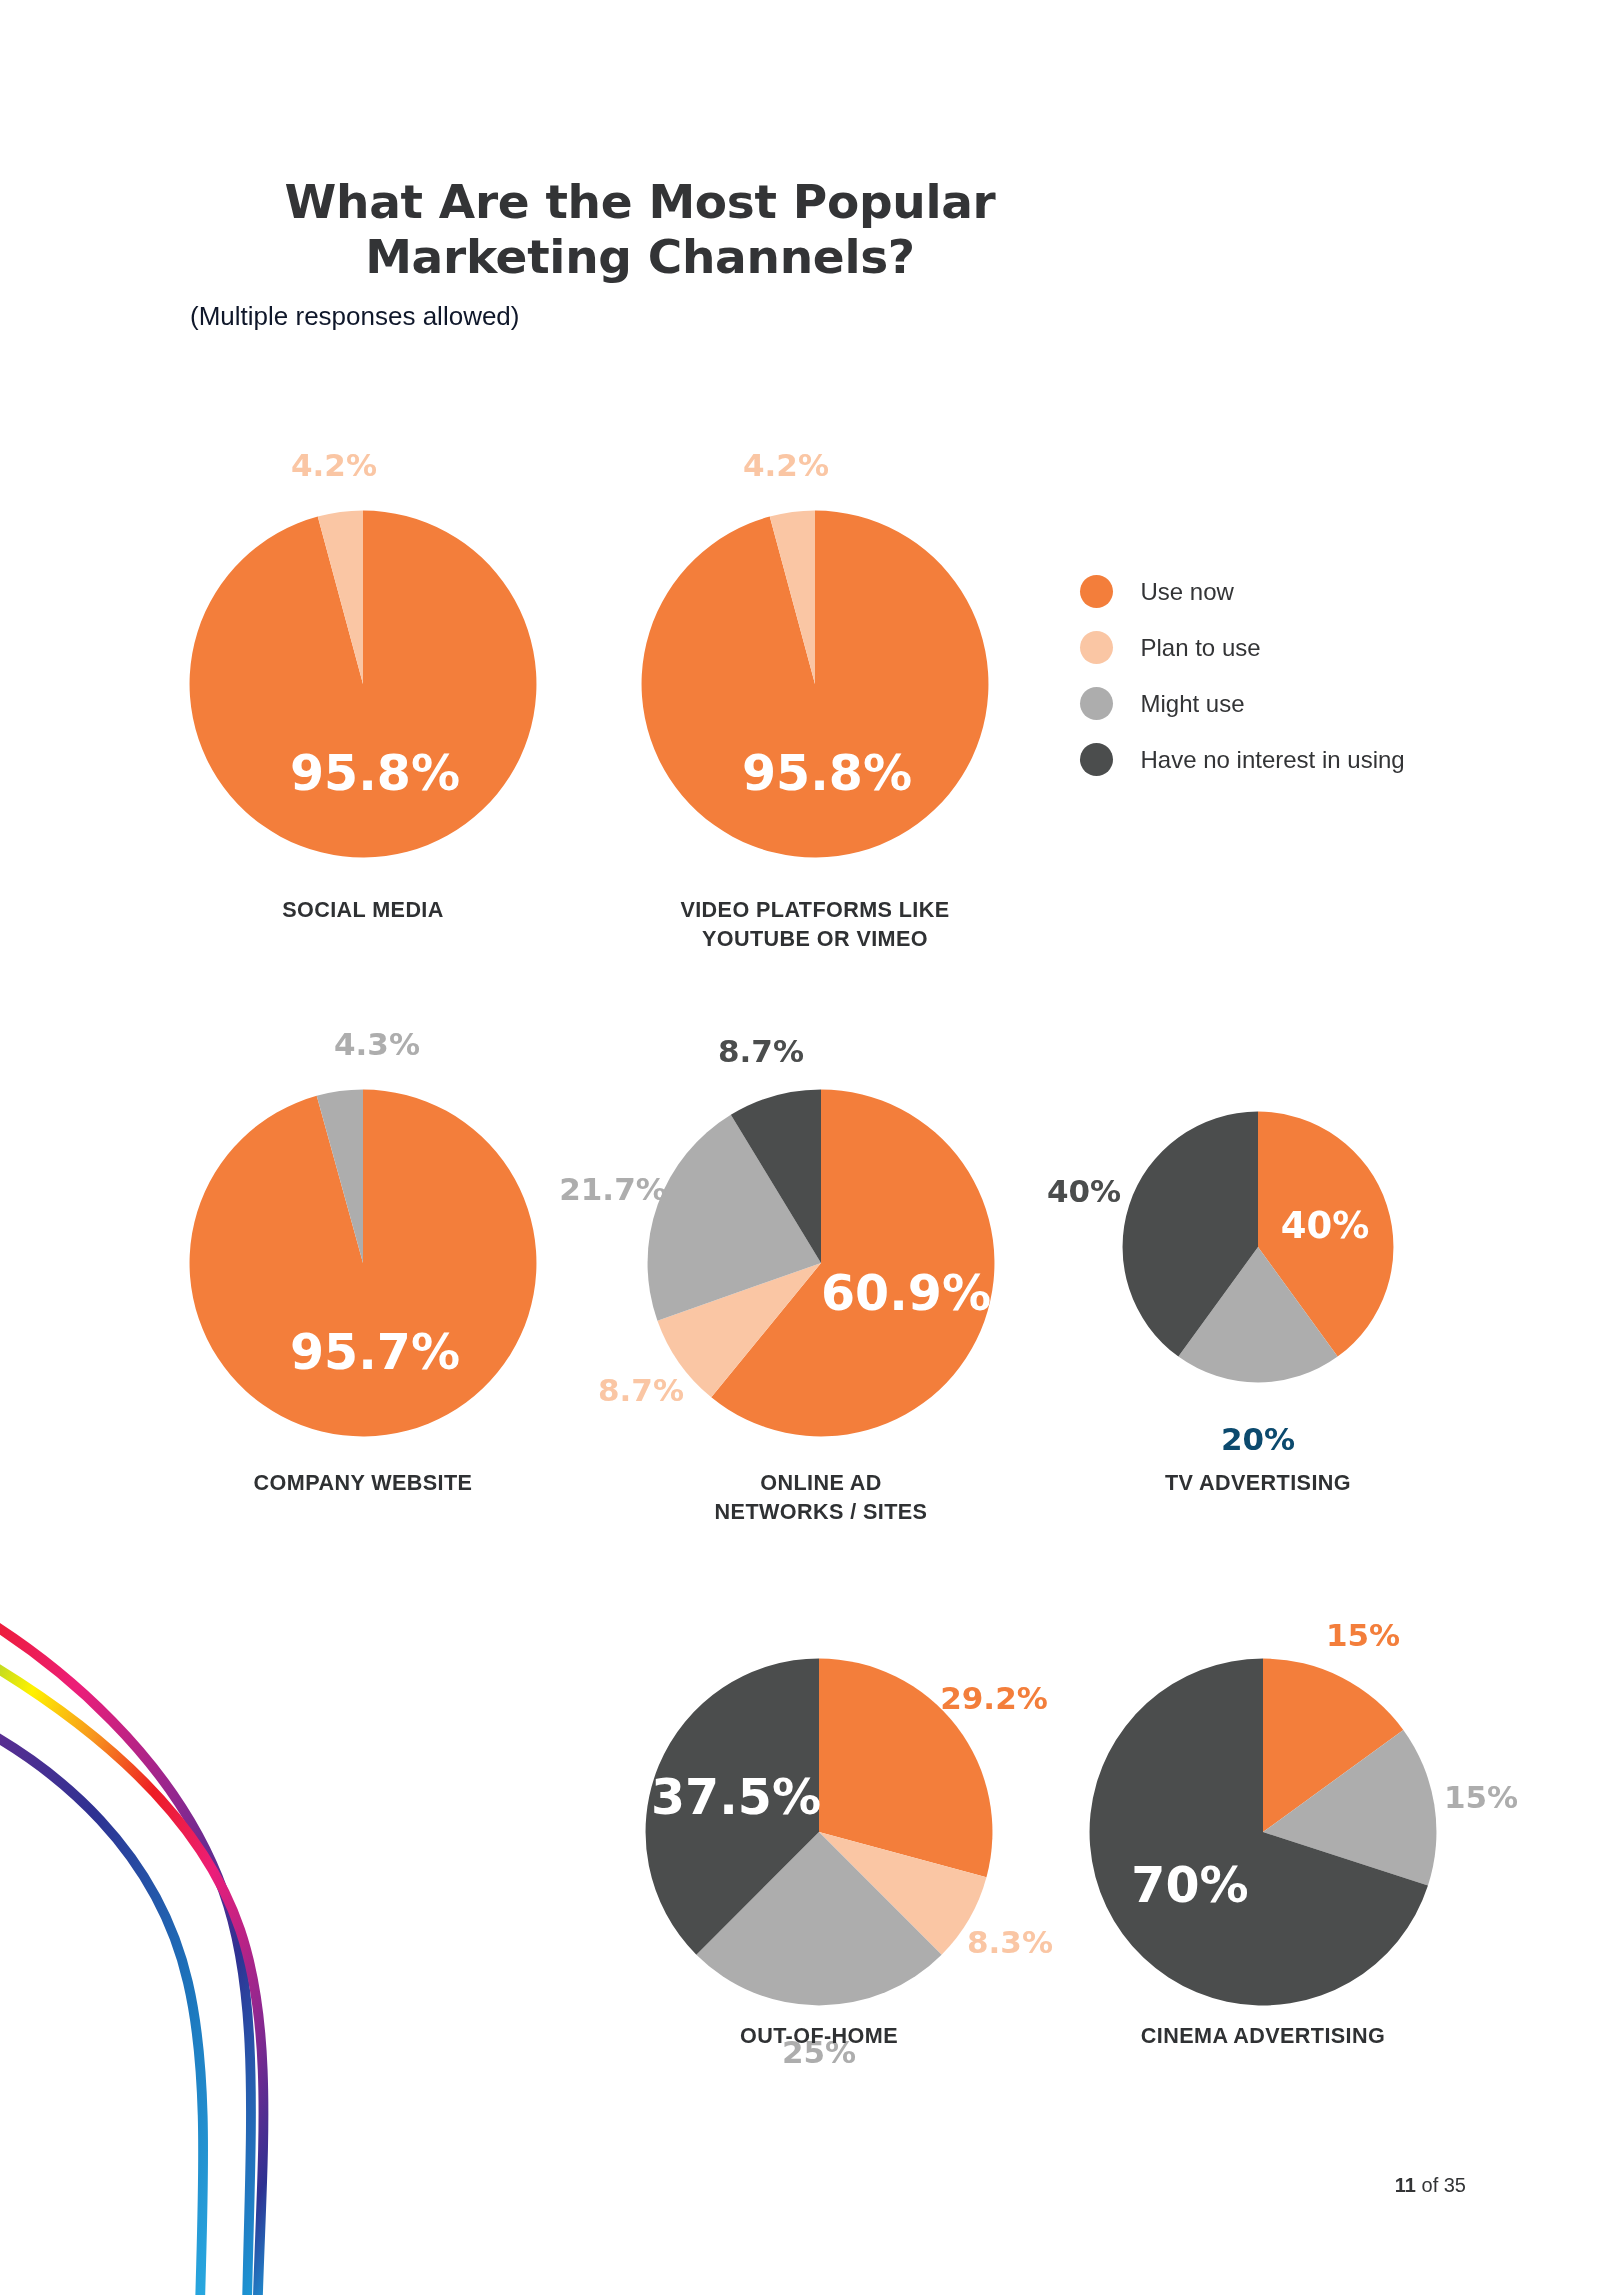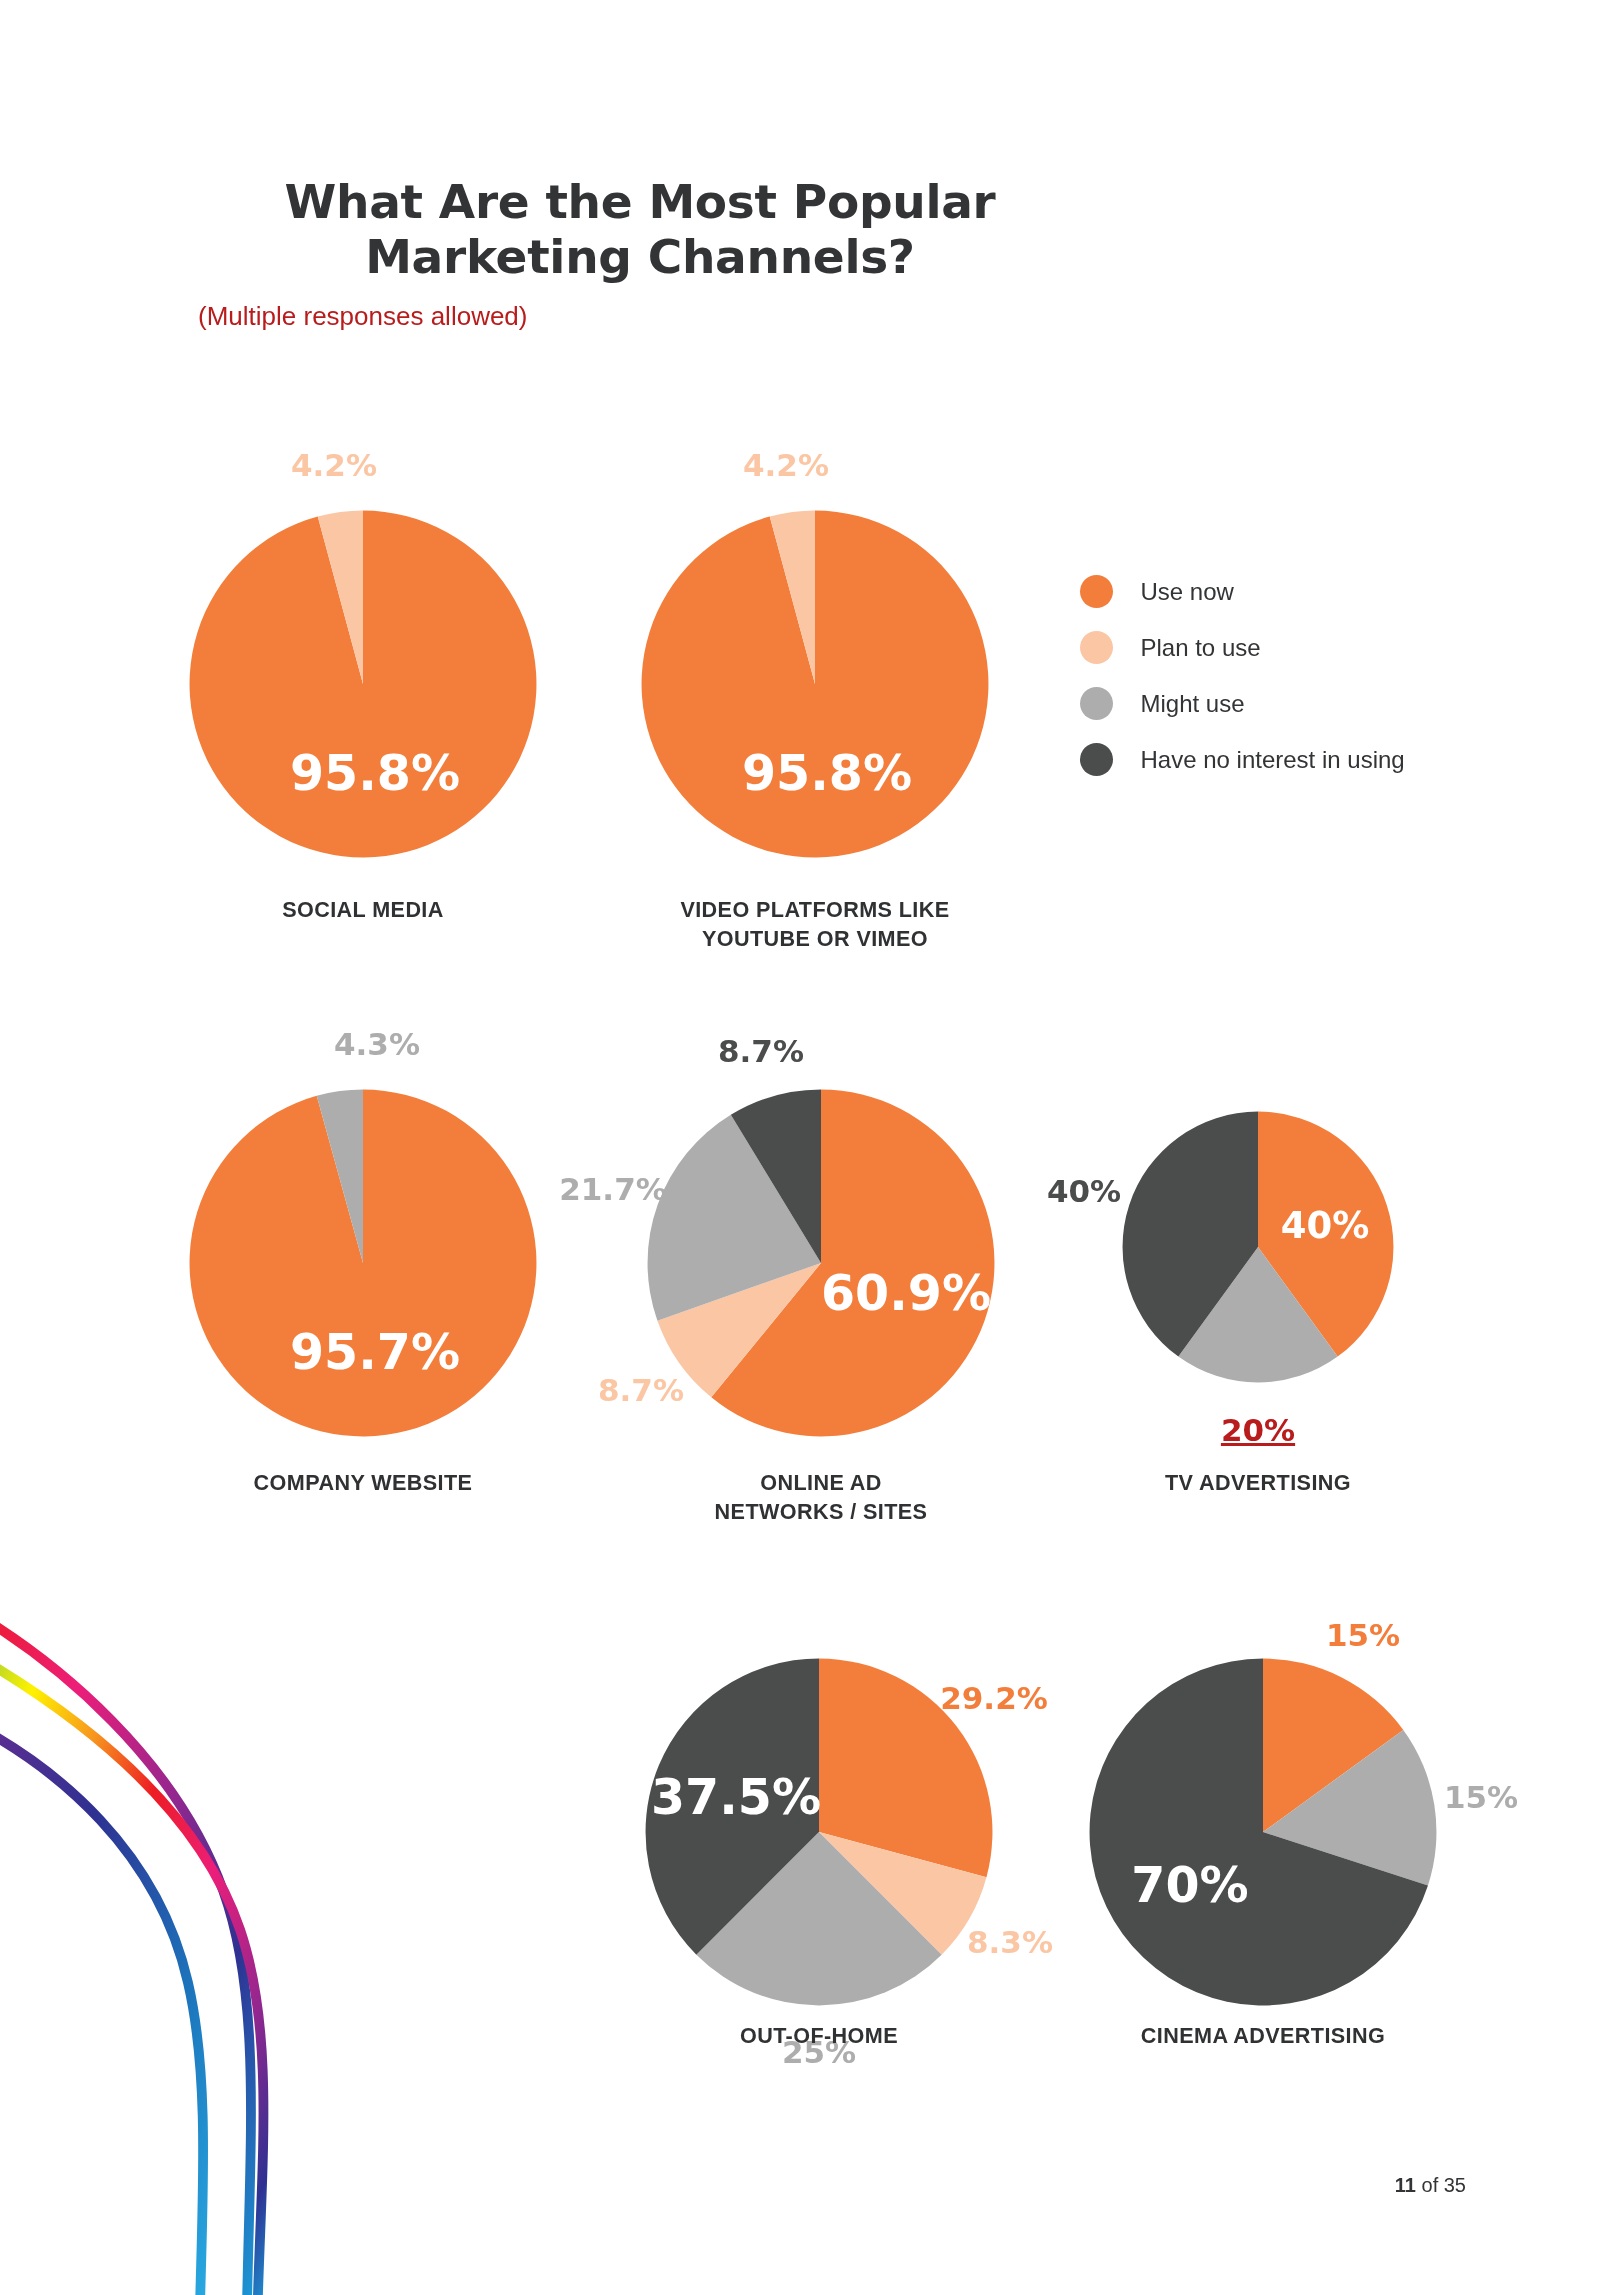--- a/index.html
+++ b/index.html
@@ -22,22 +22,22 @@
     font-weight:bold;
     font-size:47px;
     line-height:1.16;
     letter-spacing:-0.3px;
     color:#333436;
     margin:0;
     text-align:center;
   }
   .subtitle{
     font-size:26px;
-    color:#b91c1c;
-    margin:17px 0 0 16px;
+    color:#0f172a;
+    margin:17px 0 0 8px;
     font-weight:400;
   }
 
   
   .legend{position:absolute;left:1080px;top:576px;}
   .legend-row{display:flex;align-items:center;margin-bottom:25px;height:31px;}
   .legend-dot{width:33px;height:33px;border-radius:50%;flex:0 0 auto;}
   .legend-label{margin-left:27.5px;font-size:24px;color:#333436;white-space:nowrap;}
 
   
@@ -176,21 +176,21 @@
       </div>
       <div class="cat-label" style="left: 821px; top: 1469px; width: 419px;">ONLINE AD
 NETWORKS / SITES</div>
       <div class="pie-wrap" style="left: 1044px; top: 1033px; width: 428px; height: 428px;">
         <svg class="pie-svg" width="428" height="428" viewBox="0 0 654 654">
           <path d="M 327 327 L 327 120 A 207 207 0 0 1 448.67154722454194 494.4665178356141 Z" fill="#F37E3B"></path>
           <path d="M 327 327 L 448.67154722454194 494.4665178356141 A 207 207 0 0 1 205.328452775458 494.46651783561407 Z" fill="#ADADAD"></path>
           <path d="M 327 327 L 205.328452775458 494.46651783561407 A 207 207 0 0 1 326.99999999999994 120 Z" fill="#4B4D4D"></path>
         </svg>
         <div class="slice-label lbl-in-sm" style="left: 281px; top: 192px;">40%</div>
-        <div class="slice-label lbl-out" style="color: #b91c1c; left: 214px; top: 397px; text-decoration: underline;">20%</div>
+        <div class="slice-label lbl-out" style="color: #0c4a6e; left: 214px; top: 406px;">20%</div>
         <div class="slice-label lbl-out" style="color: rgb(75, 77, 77); left: 40px; top: 158px;">40%</div>
       </div>
       <div class="cat-label" style="left: 1258px; top: 1469px; width: 419px;">TV ADVERTISING</div>
       <div class="pie-wrap" style="left: 567px; top: 1580px; width: 504px; height: 504px;">
         <svg class="pie-svg" width="504" height="504" viewBox="0 0 770 770">
           <path d="M 385 385 L 385 120 A 265 265 0 0 1 640.8261342908175 454.12299916682264 Z" fill="#F37E3B"></path>
           <path d="M 385 385 L 640.8261342908175 454.12299916682264 A 265 265 0 0 1 572.3832970144351 572.3832970144351 Z" fill="#FAC6A4"></path>
           <path d="M 385 385 L 572.3832970144351 572.3832970144351 A 265 265 0 0 1 197.61670298556493 572.3832970144351 Z" fill="#ADADAD"></path>
           <path d="M 385 385 L 197.61670298556493 572.3832970144351 A 265 265 0 0 1 384.99999999999994 120 Z" fill="#4B4D4D"></path>
         </svg>

